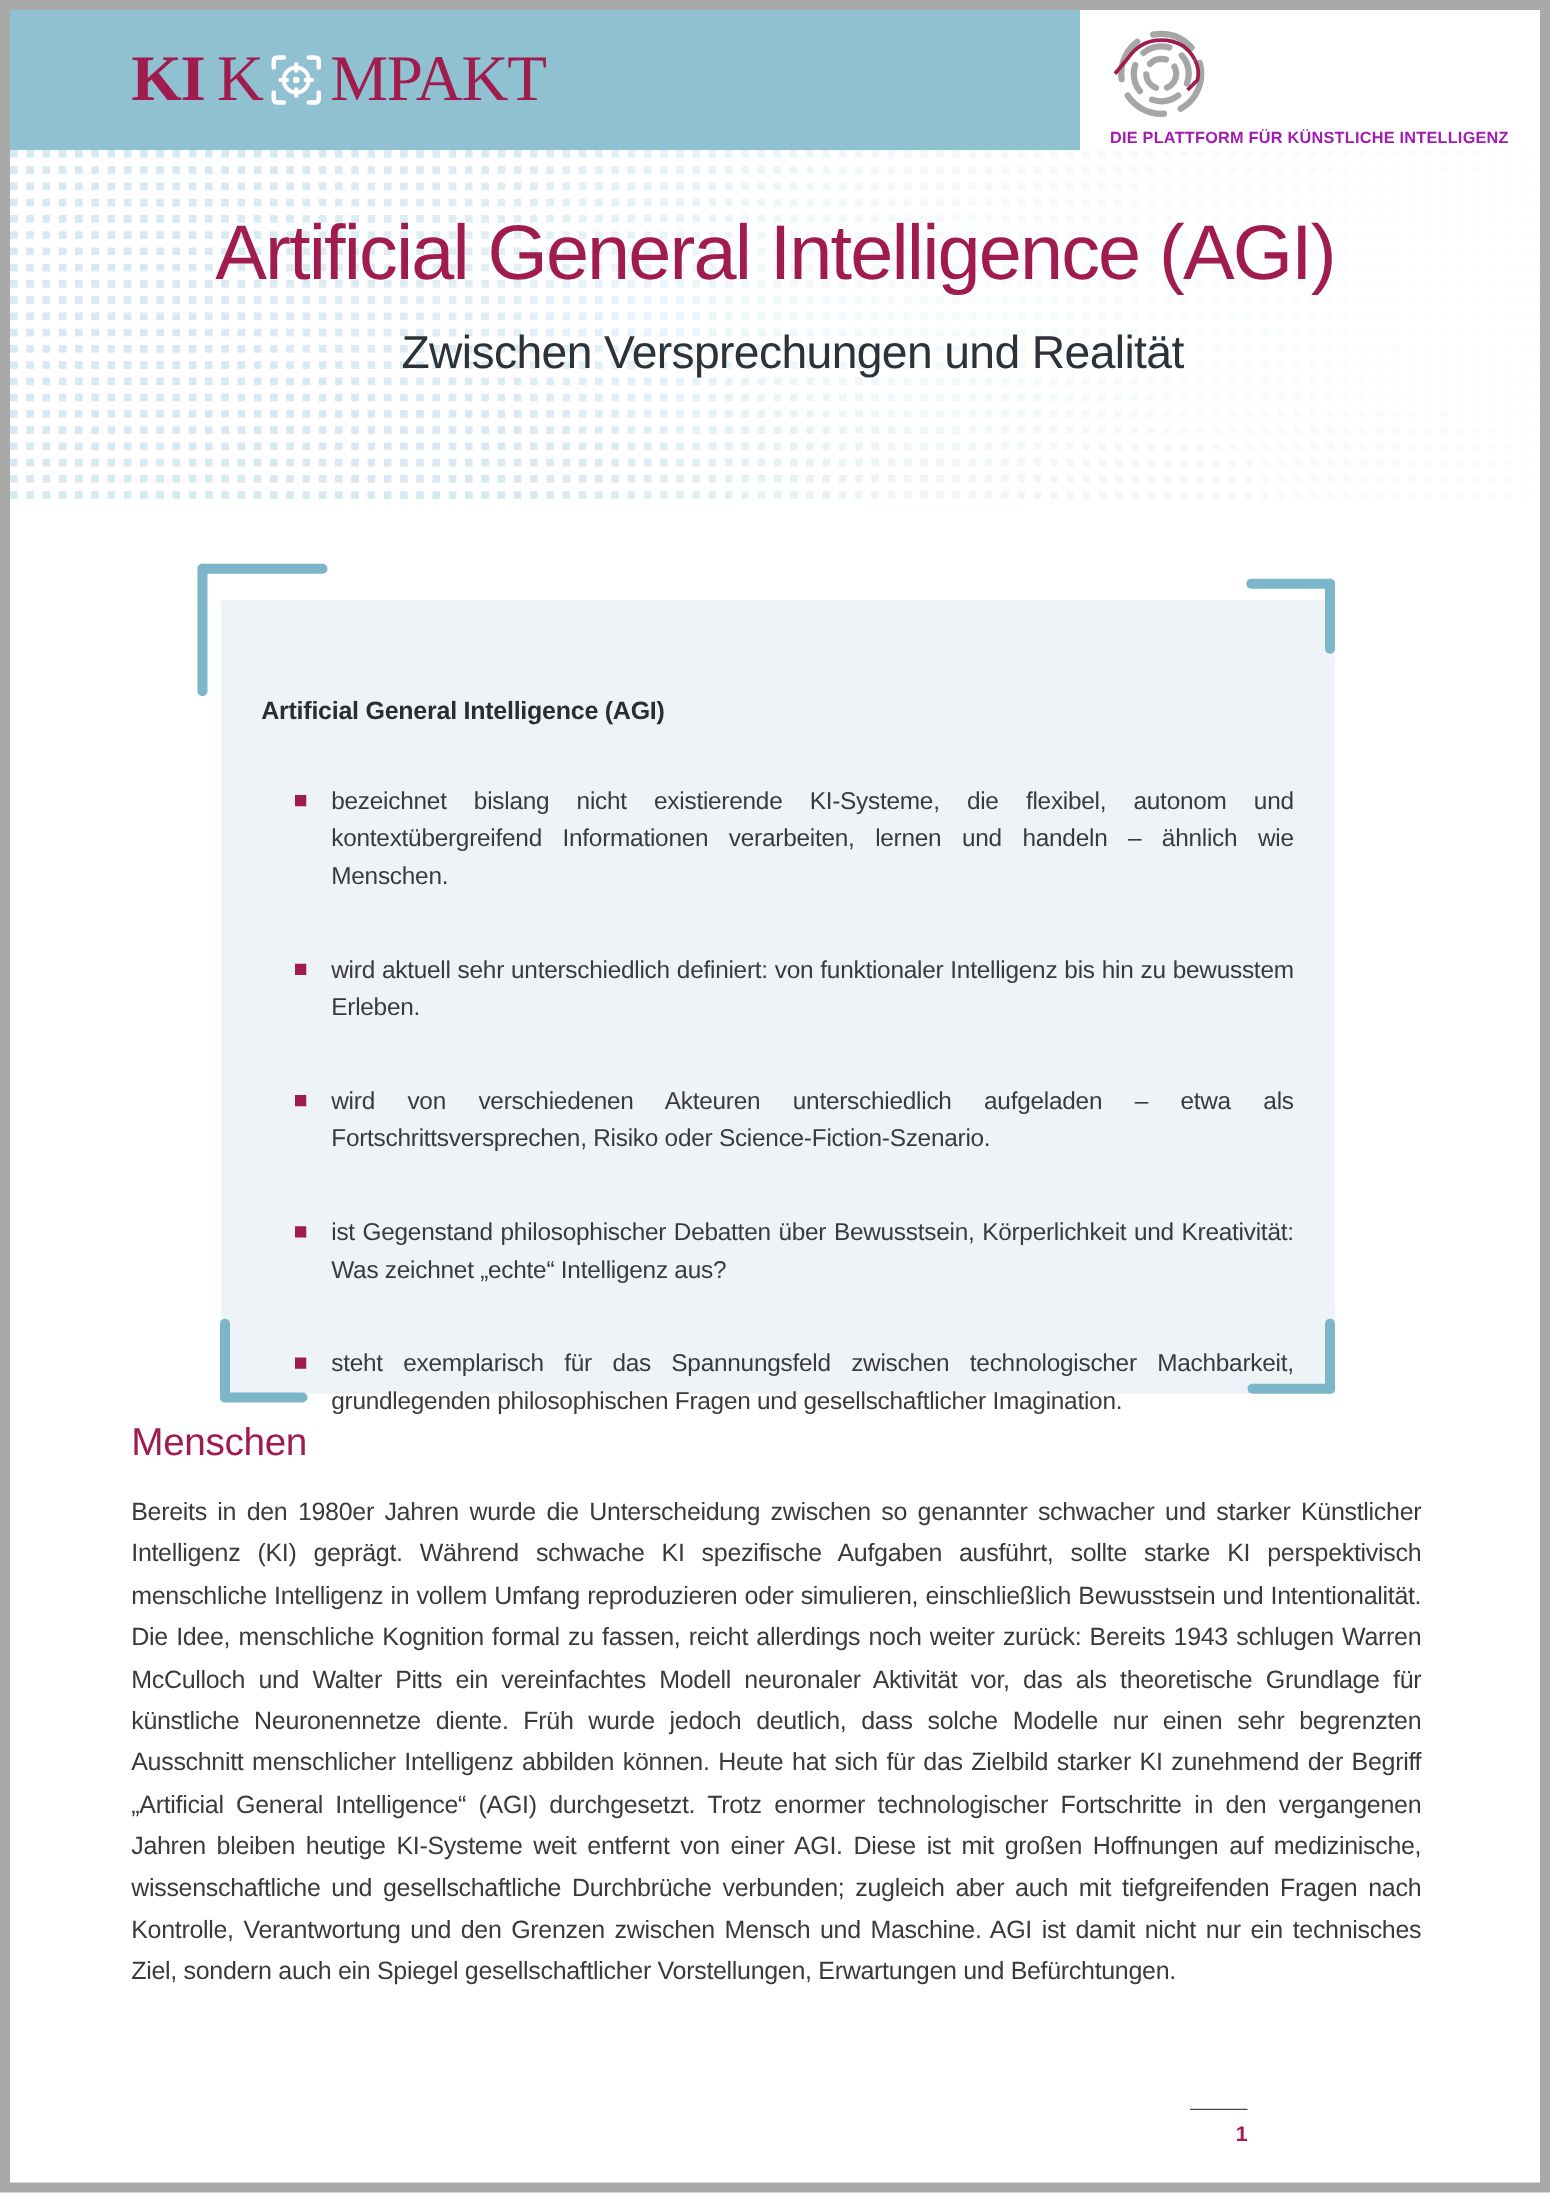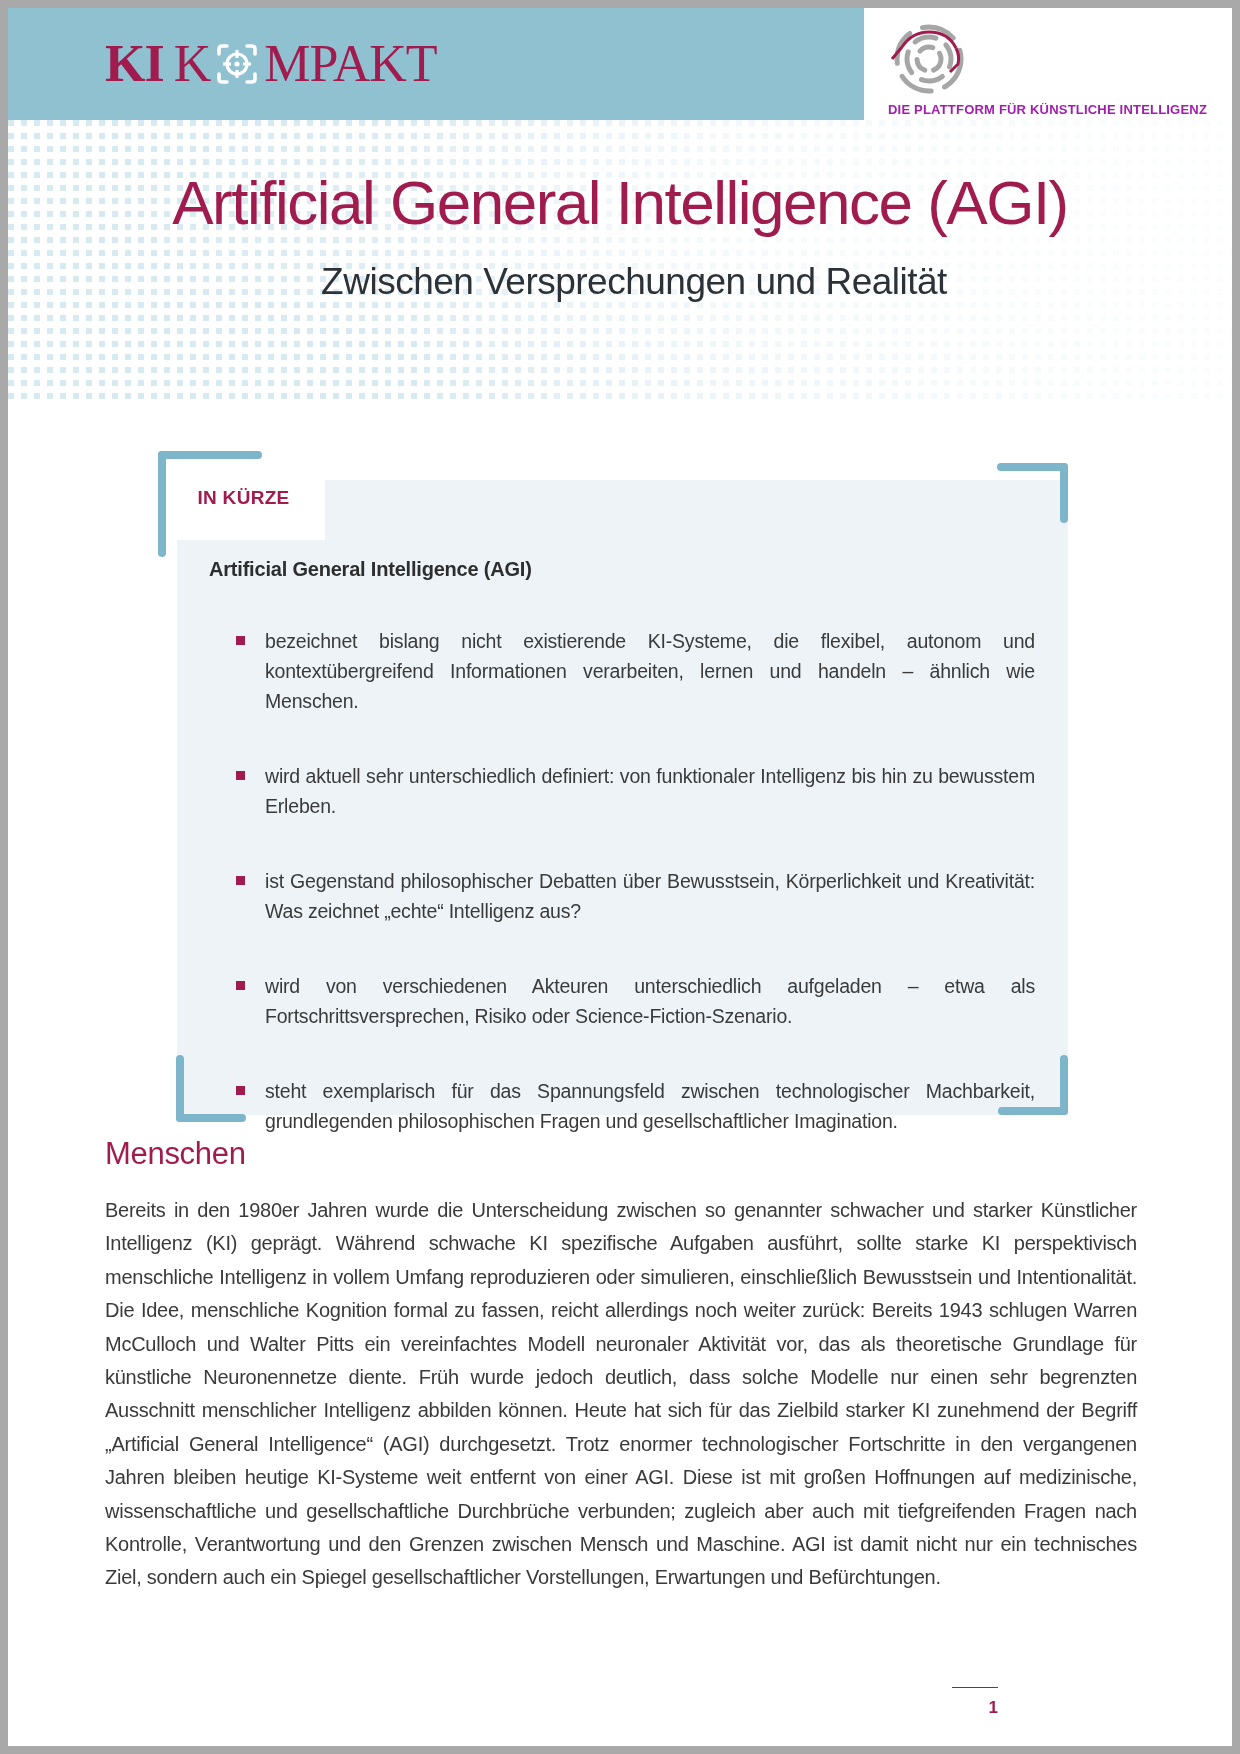--- a/index.html
+++ b/index.html
@@ -187,23 +187,20 @@
     </span>
     <div class="logo-tagline">DIE PLATTFORM FÜR KÜNSTLICHE INTELLIGENZ</div>
   </div>
 
   <div class="hero">
     <h1 class="hero-title">Artificial General Intelligence (AGI)</h1>
     <h2 class="hero-subtitle">Zwischen Versprechungen und Realität</h2>
   </div>
 
   <section class="summary">
-    <div class="kurz-tab">
-      <span>IN KÜRZE</span>
-    </div>
 
     <div class="bracket br-tl">
         <span class="h"></span>
         <span class="v"></span>
       </div>
     <div class="bracket br-tr">
         <span class="h"></span>
         <span class="v"></span>
       </div>
     <div class="bracket br-bl">
@@ -213,22 +210,22 @@
     <div class="bracket br-br">
         <span class="h"></span>
         <span class="v"></span>
       </div>
 
     <div class="summary-content">
       <p class="summary-lead">Artificial General Intelligence (AGI)</p>
       <ul class="summary-list">
         <li>bezeichnet bislang nicht existierende KI-Systeme, die flexibel, autonom und kontextübergreifend Informationen verarbeiten, lernen und handeln – ähnlich wie Menschen.</li>
         <li>wird aktuell sehr unterschiedlich definiert: von funktionaler Intelligenz bis hin zu bewusstem Erleben.</li>
+        <li>wird von verschiedenen Akteuren unterschiedlich aufgeladen – etwa als Fortschrittsversprechen, Risiko oder Science-Fiction-Szenario.</li>
         <li>ist Gegenstand philosophischer Debatten über Bewusstsein, Körperlichkeit und Kreativität: Was zeichnet „echte“ Intelligenz aus?</li>
-        <li>wird von verschiedenen Akteuren unterschiedlich aufgeladen – etwa als Fortschrittsversprechen, Risiko oder Science-Fiction-Szenario.</li>
         <li>steht exemplarisch für das Spannungsfeld zwischen technologischer Machbarkeit, grundlegenden philosophischen Fragen und gesellschaftlicher Imagination.</li>
       </ul>
     </div>
   </section>
 
   <h2 class="kontext-heading">Menschen</h2>
   <p class="kontext-body">Bereits in den 1980er Jahren wurde die Unterscheidung zwischen so genannter schwacher und starker Künstlicher Intelligenz (KI) geprägt. Während schwache KI spezifische Aufgaben ausführt, sollte starke KI perspektivisch menschliche Intelligenz in vollem Umfang reproduzieren oder simulieren, einschließlich Bewusstsein und Intentionalität. Die Idee, menschliche Kognition formal zu fassen, reicht allerdings noch weiter zurück: Bereits 1943 schlugen Warren McCulloch und Walter Pitts ein vereinfachtes Modell neuronaler Aktivität vor, das als theoretische Grundlage für künstliche Neuronennetze diente. Früh wurde jedoch deutlich, dass solche Modelle nur einen sehr begrenzten Ausschnitt menschlicher Intelligenz abbilden können. Heute hat sich für das Zielbild starker KI zunehmend der Begriff „Artificial General Intelligence“ (AGI) durchgesetzt. Trotz enormer technologischer Fortschritte in den vergangenen Jahren bleiben heutige KI-Systeme weit entfernt von einer AGI. Diese ist mit großen Hoffnungen auf medizinische, wissenschaftliche und gesellschaftliche Durchbrüche verbunden; zugleich aber auch mit tiefgreifenden Fragen nach Kontrolle, Verantwortung und den Grenzen zwischen Mensch und Maschine. AGI ist damit nicht nur ein technisches Ziel, sondern auch ein Spiegel gesellschaftlicher Vorstellungen, Erwartungen und Befürchtungen.</p>
 
   <div class="footer-rule"></div>
   <div class="page-number">1</div>

